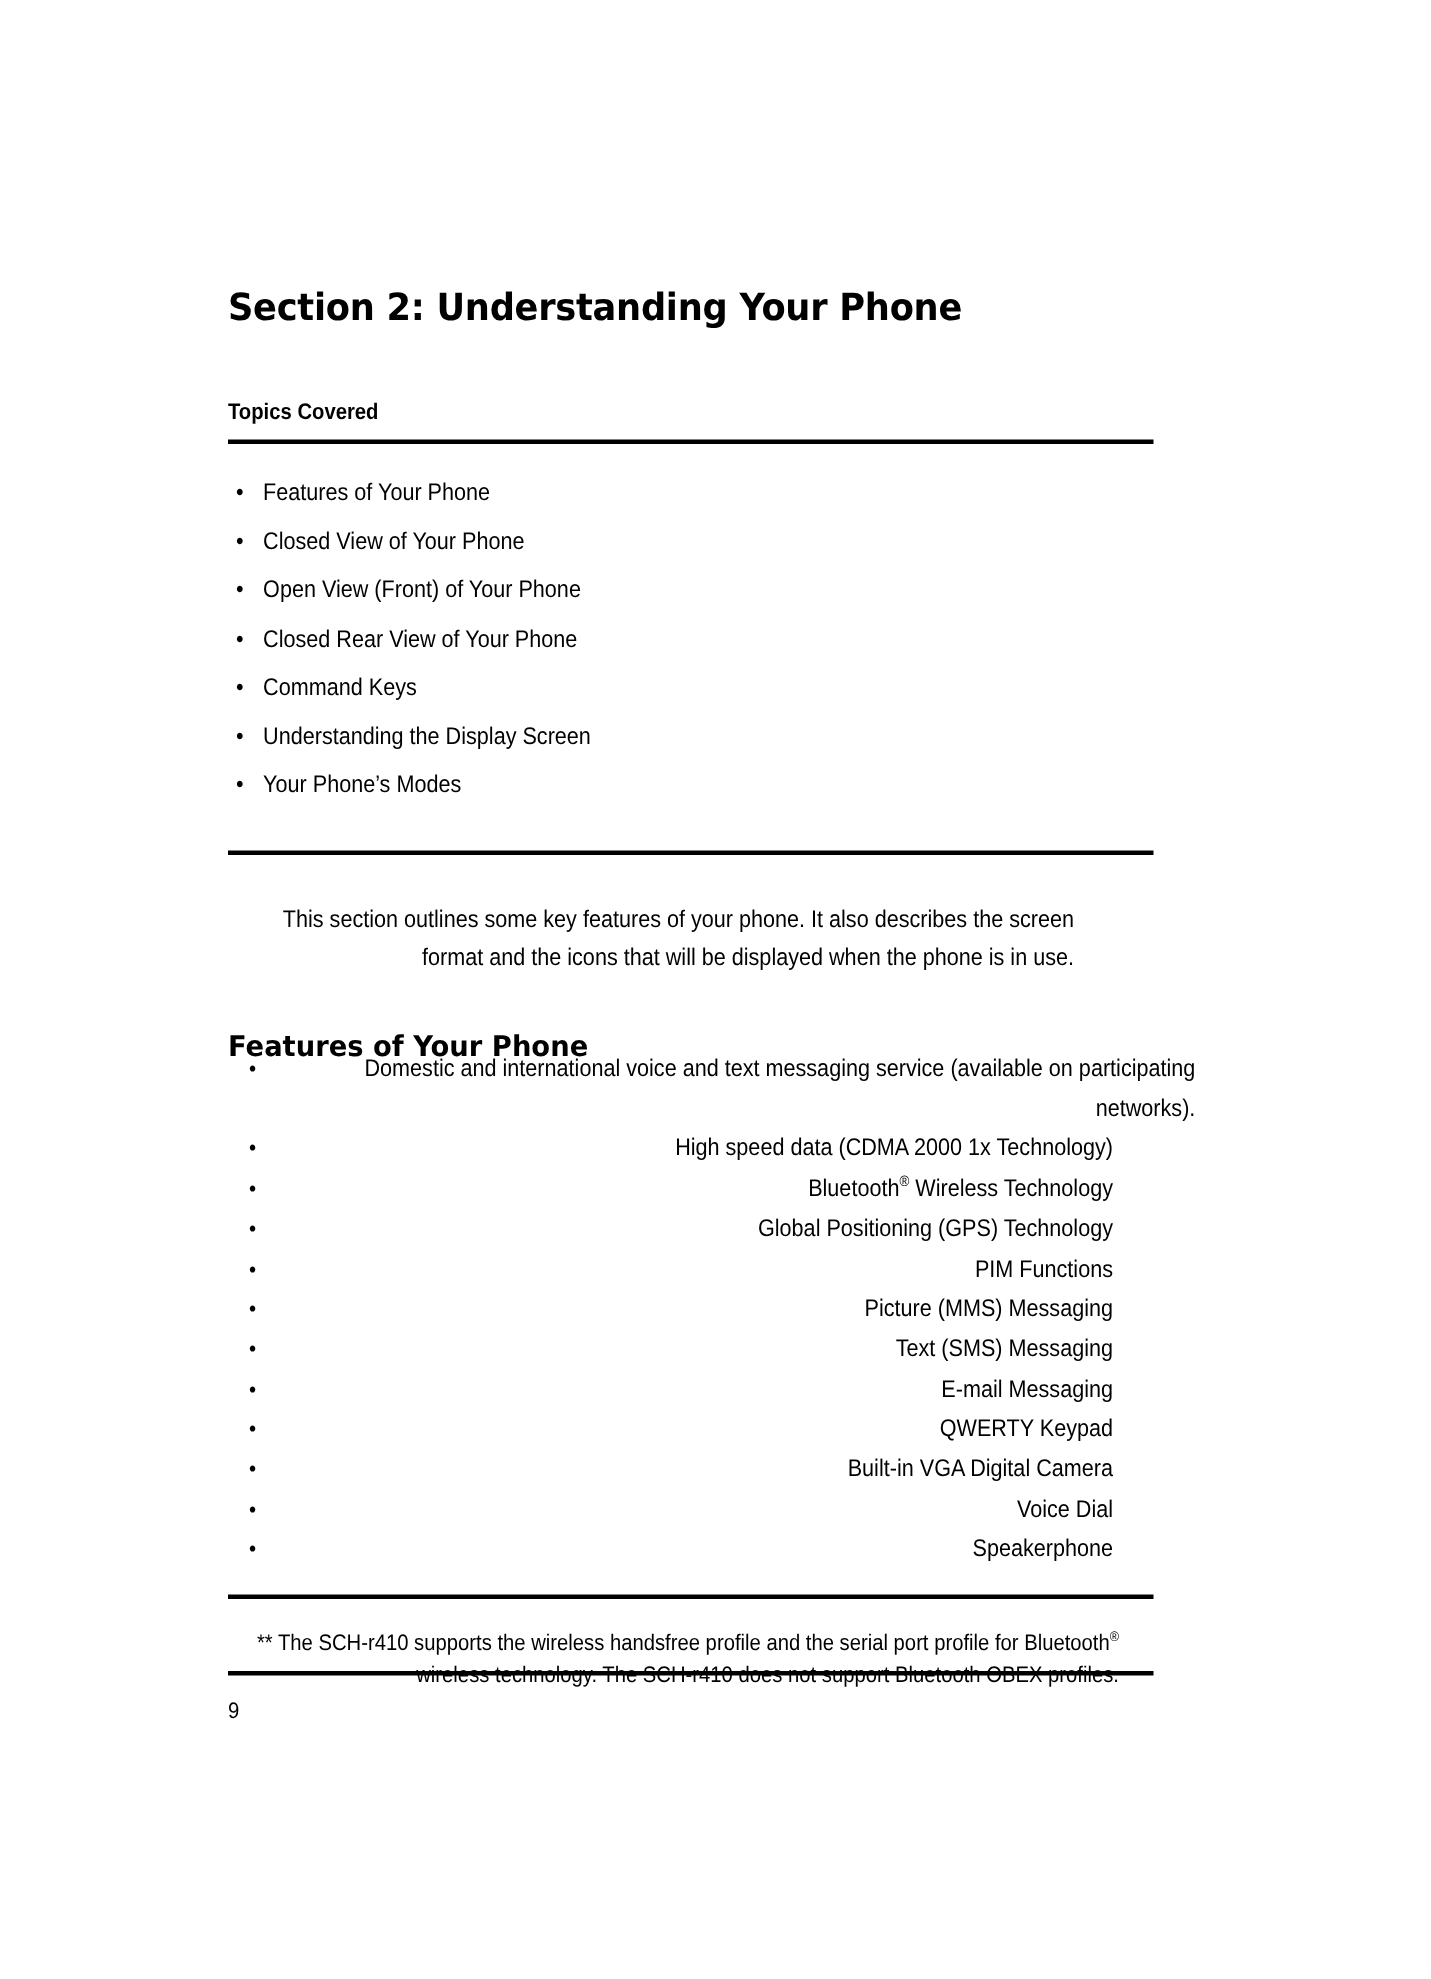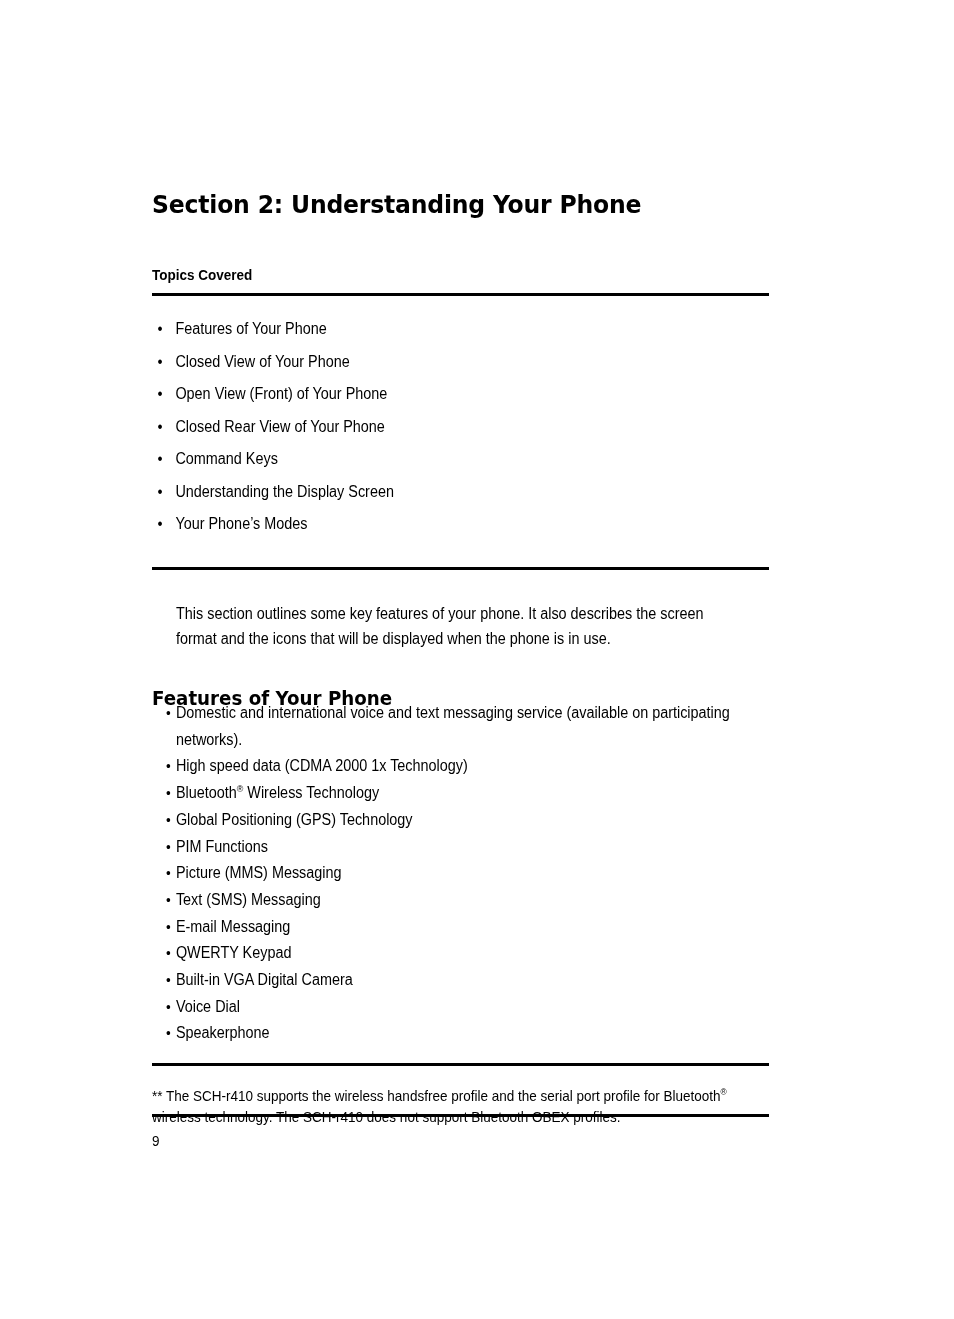--- a/index.html
+++ b/index.html
@@ -15,20 +15,21 @@
     color: #000000;
     overflow: hidden;
   }
 
   .page {
     position: absolute;
     left: 0;
     top: 0;
     width: 954px;
     height: 1319px;
+    text-align: right;
   }
 
   
   .section-title {
     position: absolute;
     left: 152px;
     top: 172px;
     font-family: "DejaVu Sans", sans-serif;
     font-size: 25px;
     font-weight: bold;

